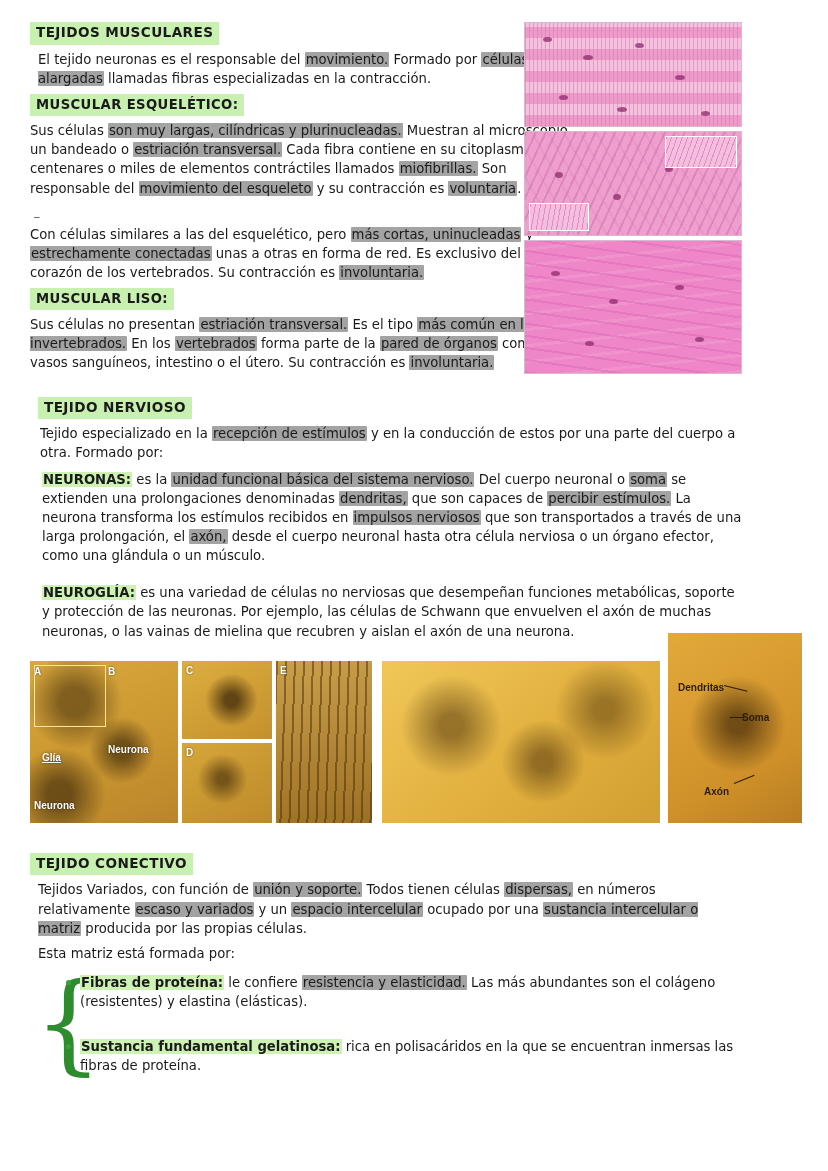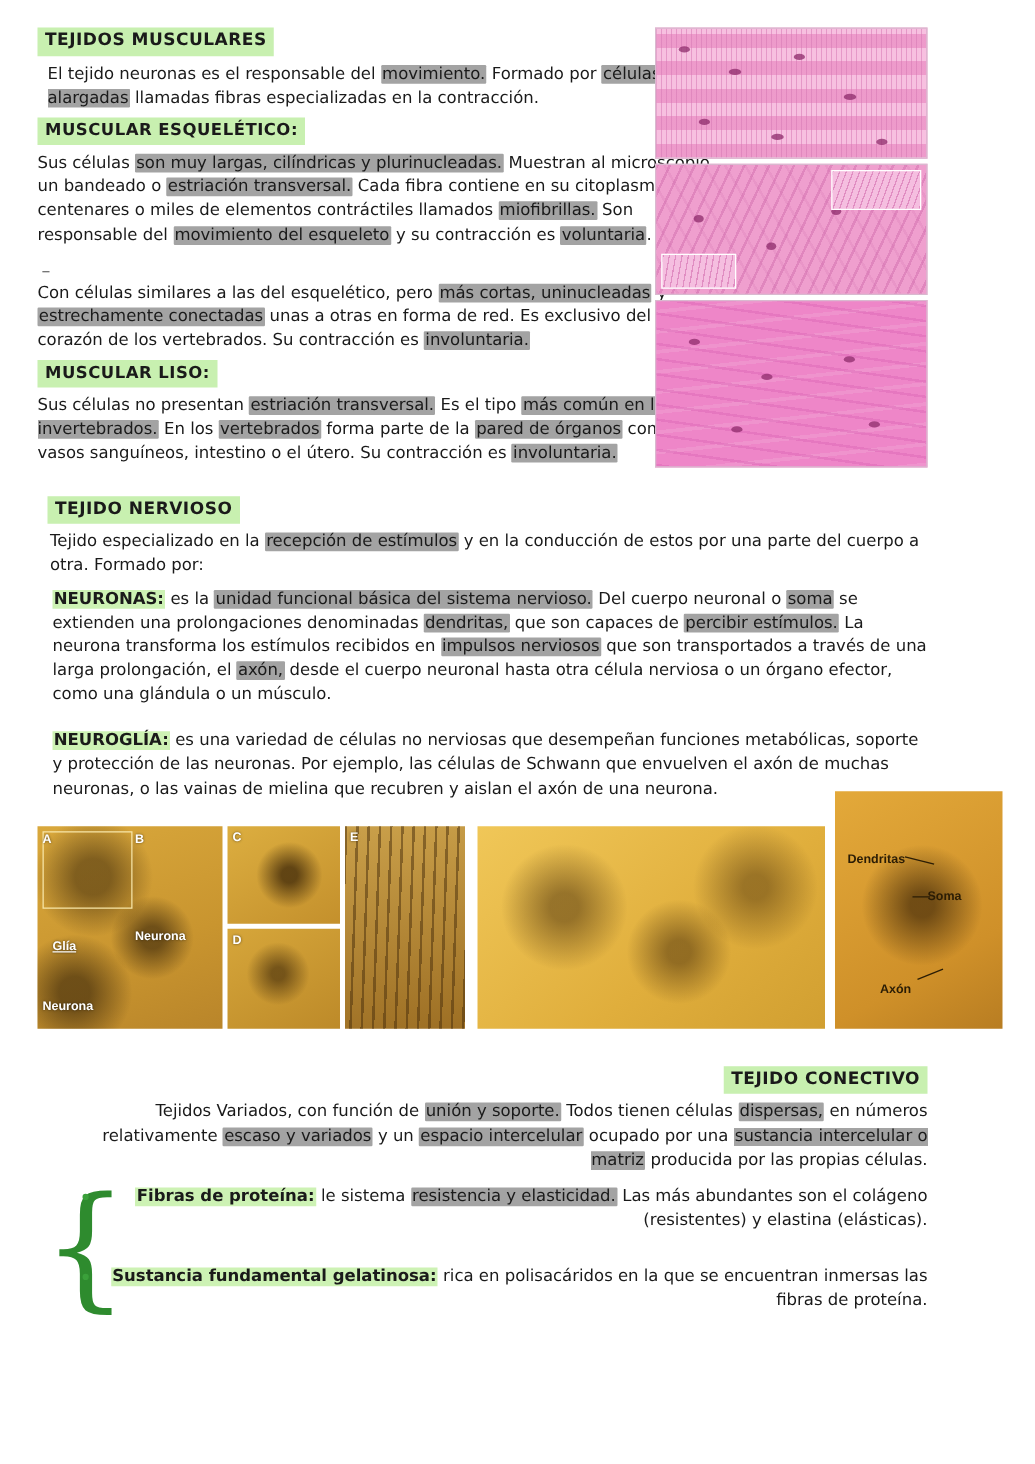--- a/index.html
+++ b/index.html
@@ -272,31 +272,32 @@
         <span class="plabel dark" style="left:10px;top:48px;">Dendritas</span>
         <span class="leader" style="left:56px;top:52px;width:24px;transform:rotate(14deg);"></span>
         <span class="plabel dark" style="left:74px;top:78px;">Soma</span>
         <span class="leader" style="left:62px;top:84px;width:14px;"></span>
         <span class="plabel dark" style="left:36px;top:152px;">Axón</span>
         <span class="leader" style="left:66px;top:150px;width:22px;transform:rotate(-22deg);"></span>
       </div>
     </div>
   </div>
 
-  <div style="margin-top:30px;text-align:right;">
+  <div style="margin-top:30px;">
     <div class="hl-head">TEJIDO CONECTIVO</div>
     <p style="padding-left:8px;">
       <span>Tejidos Variados, con función de </span><span class="hl">unión y soporte.</span><span> Todos tienen células </span><span class="hl">dispersas,</span><span> en números relativamente </span><span class="hl">escaso y variados</span><span> y un </span><span class="hl">espacio intercelular</span><span> ocupado por una </span><span class="hl">sustancia intercelular o matriz</span><span> producida por las propias células.</span>
     </p>
+    <p style="padding-left:8px;">Esta matriz está formada por:</p>
 
     <div class="conect-list">
       <span class="brace">{</span>
 
       <div class="bullet-row">
-        <span class="hl-strong">Fibras de proteína:</span><span> le sistema </span><span class="hl">resistencia y elasticidad.</span><span> Las más abundantes son el colágeno (resistentes) y elastina (elásticas).</span>
+        <span class="hl-strong">Fibras de proteína:</span><span> le confiere </span><span class="hl">resistencia y elasticidad.</span><span> Las más abundantes son el colágeno (resistentes) y elastina (elásticas).</span>
       </div>
 
       <div class="bullet-row" style="margin-top:26px;">
         <span class="hl-strong">Sustancia fundamental gelatinosa:</span><span> rica en polisacáridos en la que se encuentran inmersas las fibras de proteína.</span>
       </div>
     </div>
   </div>
 
 </div>
 

